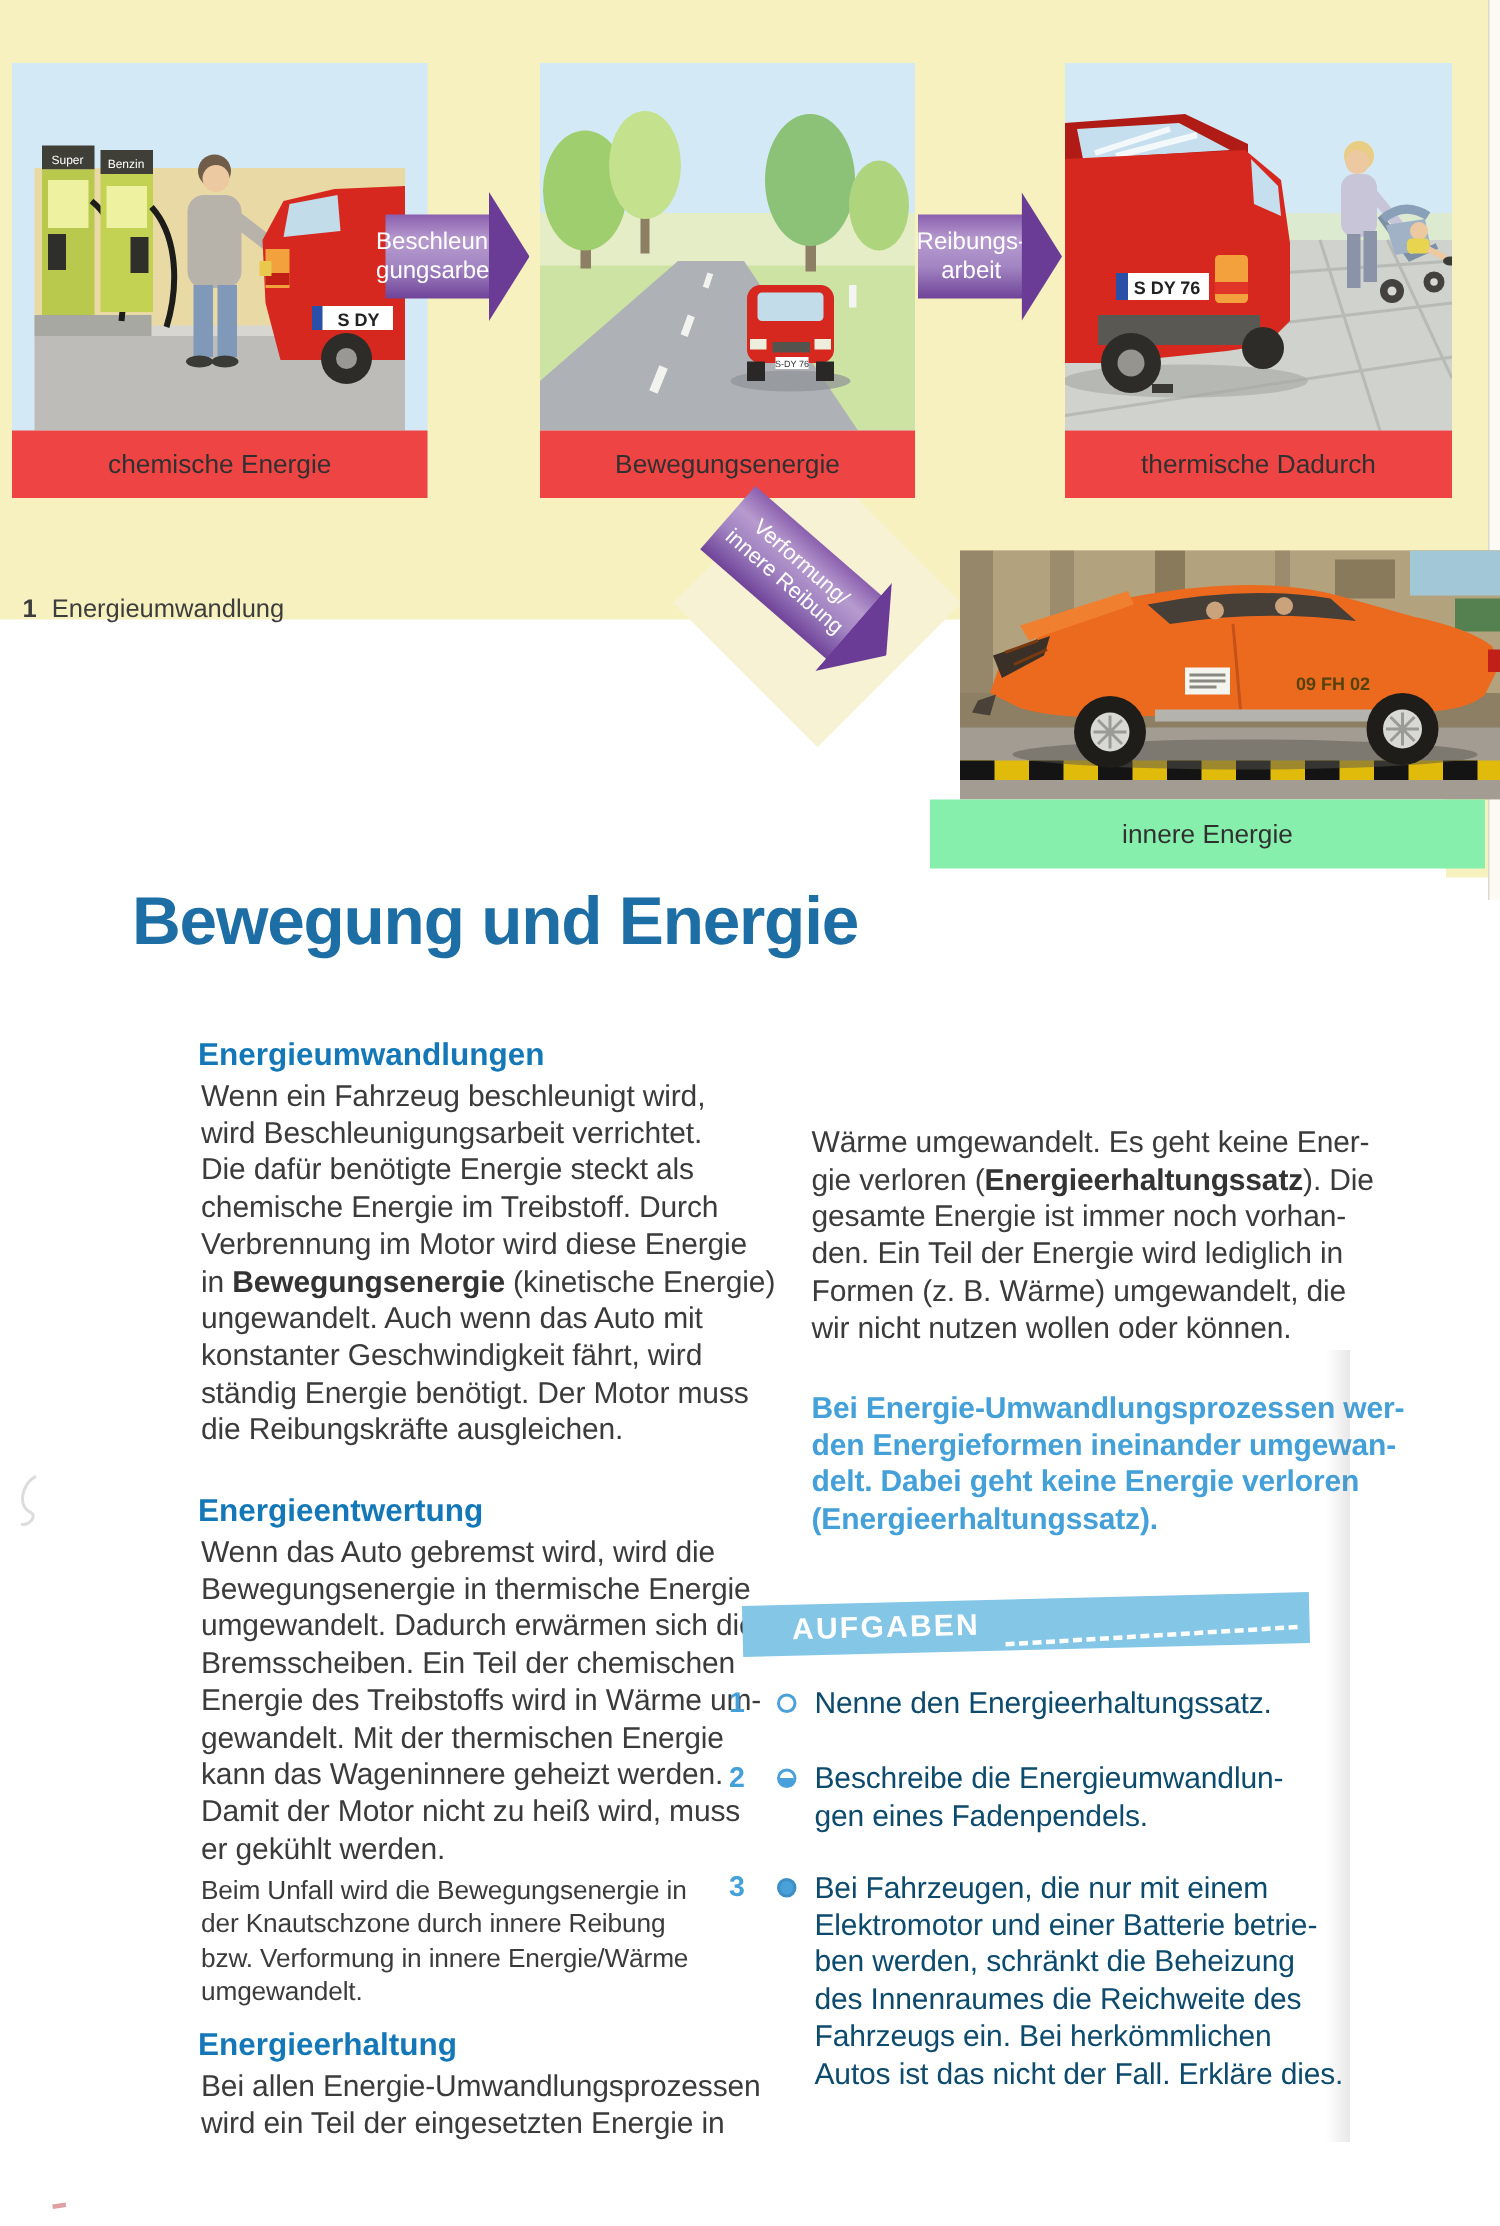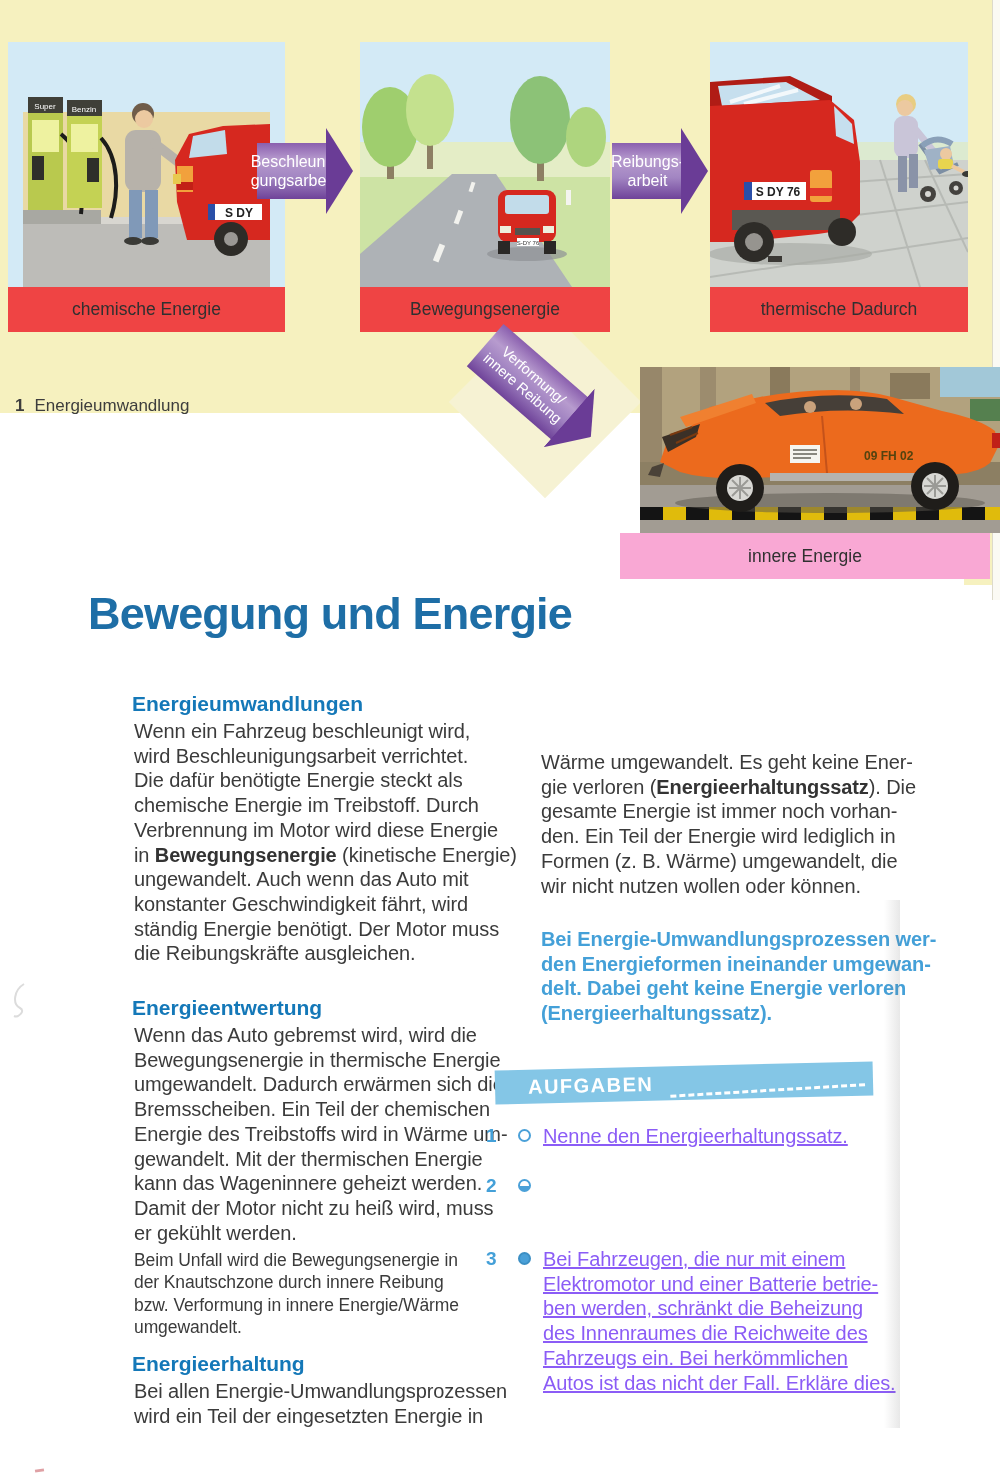--- a/index.html
+++ b/index.html
@@ -33,21 +33,21 @@
 
   .diag-arrow{left:468px;top:352px;width:140px;height:78px;transform:rotate(41deg);z-index:2;}
   .diag-arrow .body{position:absolute;left:0;top:11px;right:27px;bottom:11px;
     background:linear-gradient(180deg,#8a5fae 0%,#b79bce 32%,#9f81c0 62%,#6f4399 100%);
     display:flex;align-items:center;justify-content:center;}
   .diag-arrow .head{position:absolute;right:0;top:0;width:29px;height:100%;
     background:#6a3c96;clip-path:polygon(0 0,100% 50%,0 100%);}
   .diag-arrow .lbl{color:#fff;font-size:14.5px;line-height:17px;text-align:center;white-space:pre-line;}
 
   .crash-photo{left:640px;top:367px;width:370px;height:138px;z-index:3;background:#b2a27e;}
-  .crash-caption{left:620px;top:533px;width:370px;height:46px;background:#f9a8d4;z-index:3;
+  .crash-caption{left:620px;top:533px;width:370px;height:46px;background:#86efac;z-index:3;
     display:flex;align-items:center;justify-content:center;font-size:17.5px;color:#303030;}
 
   .fig-caption{left:15px;top:396px;font-size:17px;color:#3d3d3d;}
   .fig-caption .num{font-weight:bold;margin-right:10px;}
 
   
   .page-title{left:88px;top:588px;font-size:45px;font-weight:600;color:#1e6ea6;letter-spacing:-0.8px;}
   .subhead{font-size:21px;font-weight:bold;color:#1478b8;margin-left:42px;}
   .para{white-space:pre-line;color:#3b3b3b;font-size:20px;line-height:24.7px;width:424px;letter-spacing:-0.1px;margin-left:44px;}
   .para b{font-weight:bold;color:#333;}
@@ -59,21 +59,21 @@
   .banner .txt{color:#ffffff;font-weight:bold;font-size:20px;letter-spacing:1.5px;padding-left:33px;}
   .banner .dashes{position:absolute;right:8px;bottom:6px;width:195px;height:0;
     border-top:3px dashed #ffffff;transform:rotate(-2deg);}
 
   .task{position:absolute;left:486px;display:flex;width:410px;}
   .t-num{width:19px;flex:none;color:#44a0d8;font-weight:bold;font-size:19px;padding-top:1px;}
   .t-icon{width:13px;height:13px;flex:none;border-radius:50%;border:2px solid #4aa0d8;box-sizing:border-box;
     margin:5px 12px 0 13px;}
   .icon-half{background:linear-gradient(to top,#4aa0d8 50%,rgba(255,255,255,0) 50%);}
   .icon-full{background:#4aa0d8;border-color:#3c8fc4;}
-  .t-text{white-space:pre-line;color:#8b5cf6;font-size:20px;line-height:24.7px;letter-spacing:-0.1px;text-decoration:underline;}
+  .t-text{white-space:pre-line;color:#0c4a6e;font-size:20px;line-height:24.7px;letter-spacing:-0.1px;}
 
   .edge-shadow{left:884px;top:900px;width:16px;height:528px;
     background:linear-gradient(90deg,rgba(110,110,110,0) 0%,rgba(110,110,110,0.16) 100%);}
 
   svg text{font-family:"Liberation Sans",sans-serif;}
 </style>
 </head>
 <body>
 
 <div class="abs yellow-band"></div>
@@ -364,20 +364,22 @@
 </div>
 
 <div class="task" style="top:1124px;">
   <span class="t-num">1</span>
   <span class="t-icon"></span>
   <span class="t-text">Nenne den Energieerhaltungssatz.</span>
 </div>
 <div class="task" style="top:1174px;">
   <span class="t-num">2</span>
   <span class="t-icon icon-half"></span>
+  <span class="t-text">Beschreibe die Energieumwandlun-
+gen eines Fadenpendels.</span>
 </div>
 <div class="task" style="top:1247px;">
   <span class="t-num">3</span>
   <span class="t-icon icon-full"></span>
   <span class="t-text">Bei Fahrzeugen, die nur mit einem
 Elektromotor und einer Batterie betrie-
 ben werden, schränkt die Beheizung
 des Innenraumes die Reichweite des
 Fahrzeugs ein. Bei herkömmlichen
 Autos ist das nicht der Fall. Erkläre dies.</span>

